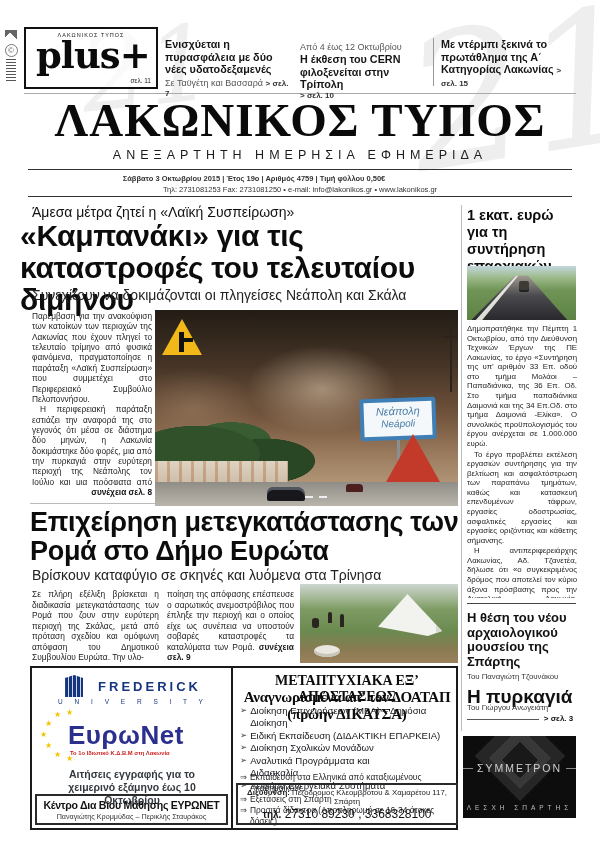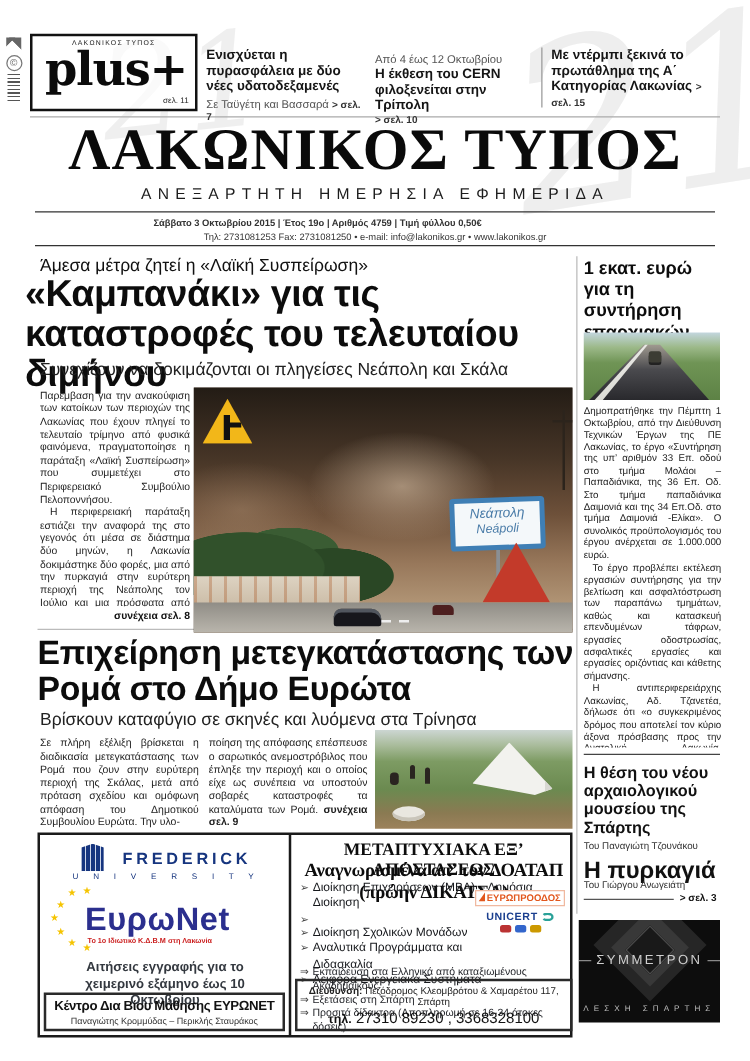--- a/index.html
+++ b/index.html
@@ -385,44 +385,36 @@
     <div class="mba-title">ΜΕΤΑΠΤΥΧΙΑΚΑ ΕΞ’ ΑΠΟΣΤΑΣΕΩΣ</div>
     <div class="mba-sub">Αναγνωρισμένα απ’ τον ΔΟΑΤΑΠ (πρώην ΔΙΚΑΤΣΑ)</div>
 
     <div class="mba-list">
       <div class="mba-item">
         <span class="mk">➢</span>
         <span>Διοίκηση Επιχειρήσεων (MBA) – Δημόσια Διοίκηση</span>
       </div>
       <div class="mba-item">
         <span class="mk">➢</span>
+        <span>Ειδική Εκπαίδευση (ΔΙΔΑΚΤΙΚΗ ΕΠΑΡΚΕΙΑ)</span>
       </div>
       <div class="mba-item">
         <span class="mk">➢</span>
         <span>Διοίκηση Σχολικών Μονάδων</span>
       </div>
       <div class="mba-item">
         <span class="mk">➢</span>
         <span>Αναλυτικά Προγράμματα και Διδασκαλία</span>
       </div>
       <div class="mba-item">
         <span class="mk">➢</span>
         <span>Αειφόρα Ενεργειακά Συστήματα</span>
       </div>
     </div>
 
-    <div class="partners">
-      <div class="lg-euro"><span class="tri"></span><span>ΕΥΡΩΠΡΟΟΔΟΣ</span></div>
-      <div class="lg-unicert"><span>UNICERT</span> <span class="lg-swoosh"></span></div>
-      <div class="lg-minis">
-        <span class="mini mini-a"></span>
-        <span class="mini mini-b"></span>
-        <span class="mini mini-c"></span>
-      </div>
-    </div>
 
     <div class="feat-list">
       <div class="feat-item">
         <span class="mk">⇒</span>
         <span>Εκπαίδευση στα Ελληνικά από καταξιωμένους Ακαδημαϊκούς</span>
       </div>
       <div class="feat-item">
         <span class="mk">⇒</span>
         <span>Εξετάσεις στη Σπάρτη</span>
       </div>

